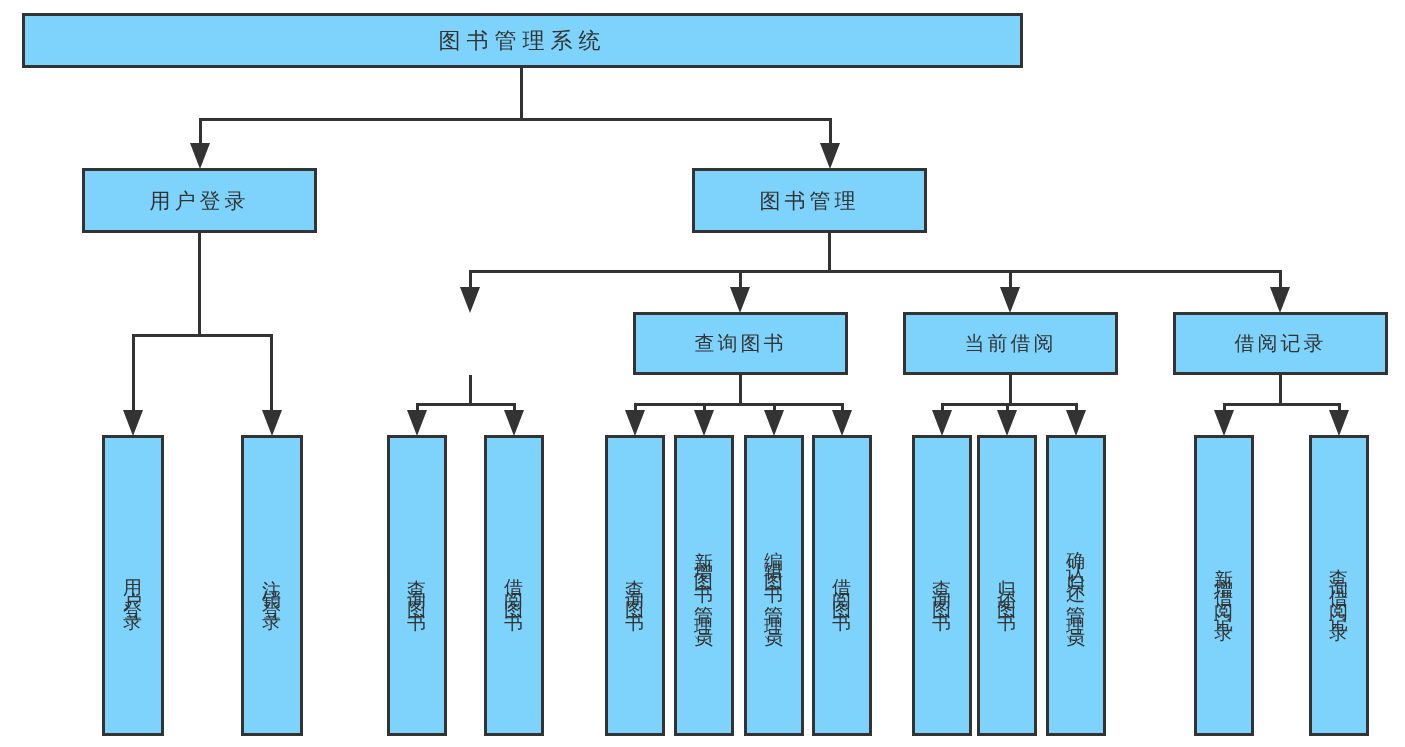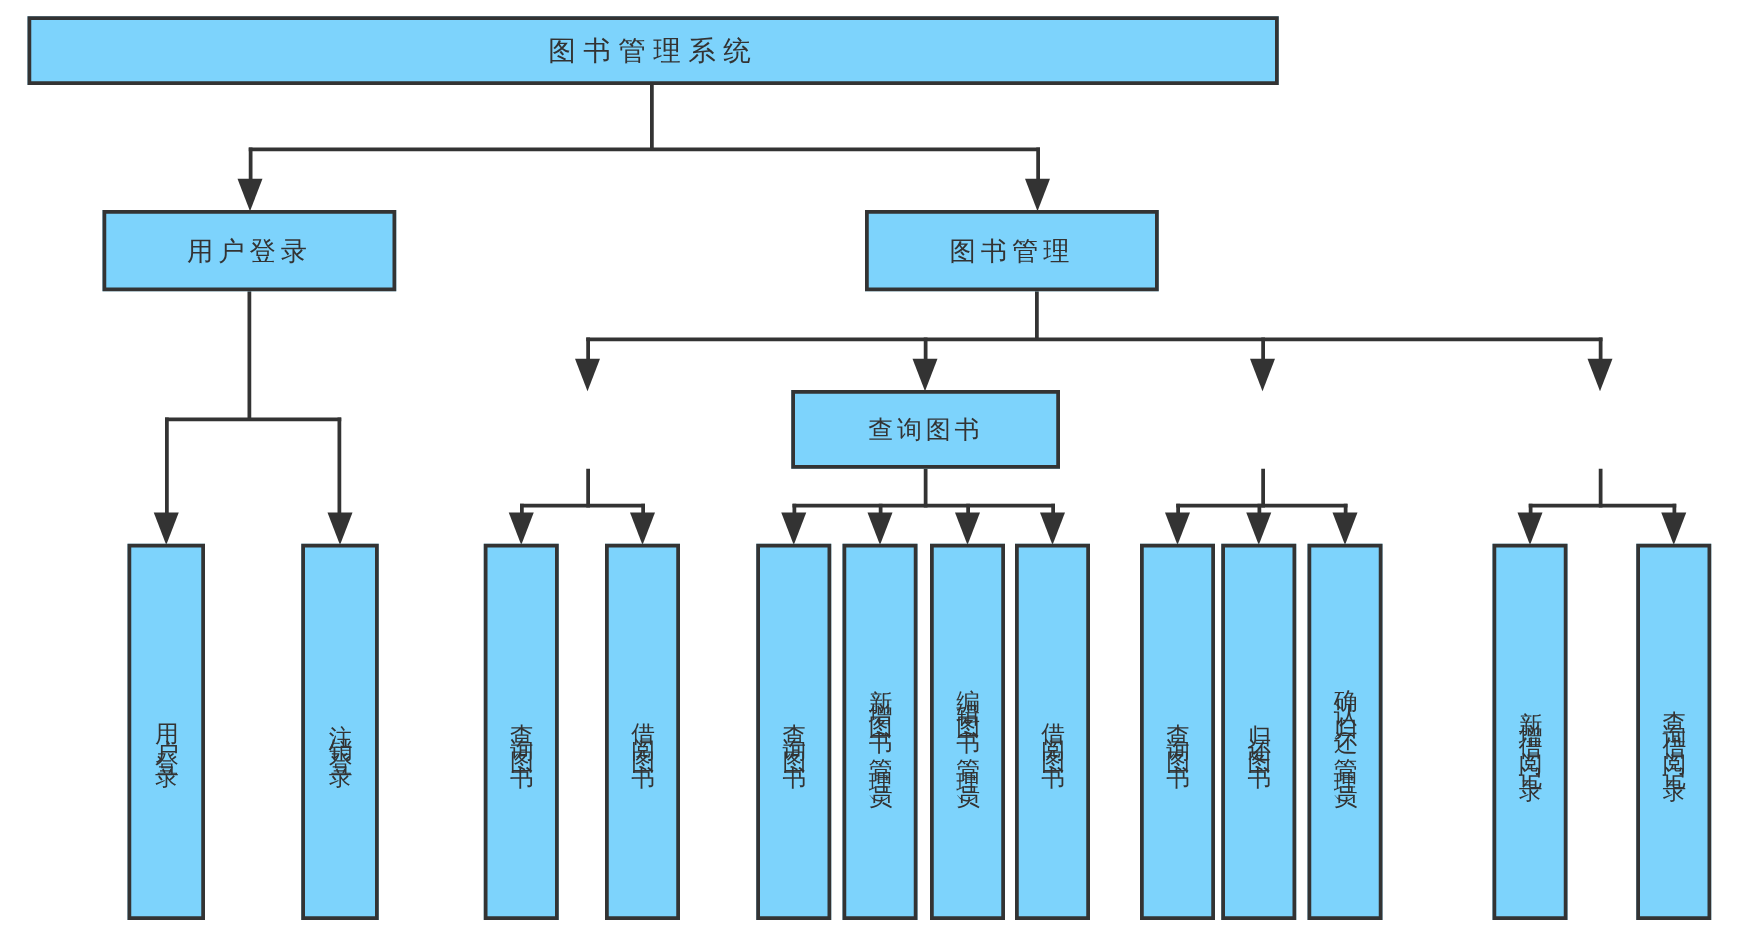--- a/index.html
+++ b/index.html
@@ -65,20 +65,26 @@
 
   <div class="node l2-node" style="left:82px; top:168px; width:235px; height:65px;">
     <span>用户登录</span>
   </div>
   <div class="node l2-node" style="left:692px; top:168px; width:235px; height:65px;">
     <span>图书管理</span>
   </div>
 
   <div class="node l3-node" style="left:633px; top:312px; width:215px; height:63px;">
     <span>查询图书</span>
+  </div>
+  <div class="node l3-node" style="left:903px; top:312px; width:215px; height:63px;">
+    <span>当前借阅</span>
+  </div>
+  <div class="node l3-node" style="left:1173px; top:312px; width:215px; height:63px;">
+    <span>借阅记录</span>
   </div>
 
   <div class="node leaf-node" style="left:102px; top:435px; width:62px; height:301px;">
     <span class="vtext">用户登录</span>
   </div>
   <div class="node leaf-node" style="left:241px; top:435px; width:62px; height:301px;">
     <span class="vtext">注销登录</span>
   </div>
 
   <div class="node leaf-node" style="left:387px; top:435px; width:60px; height:301px;">

